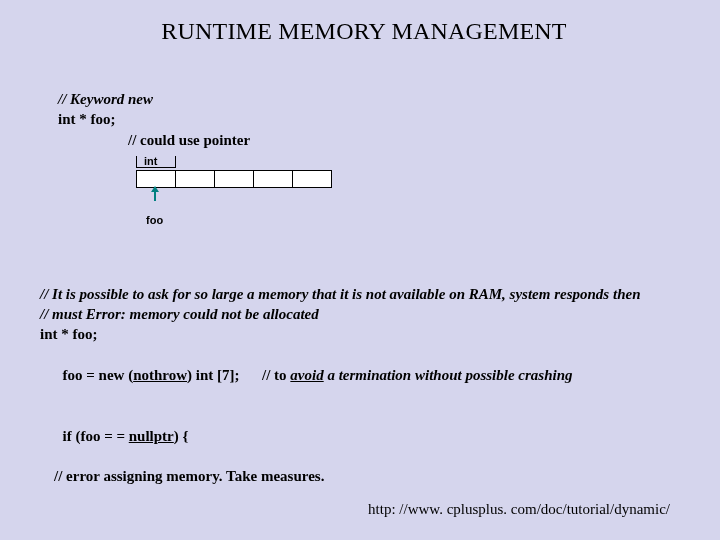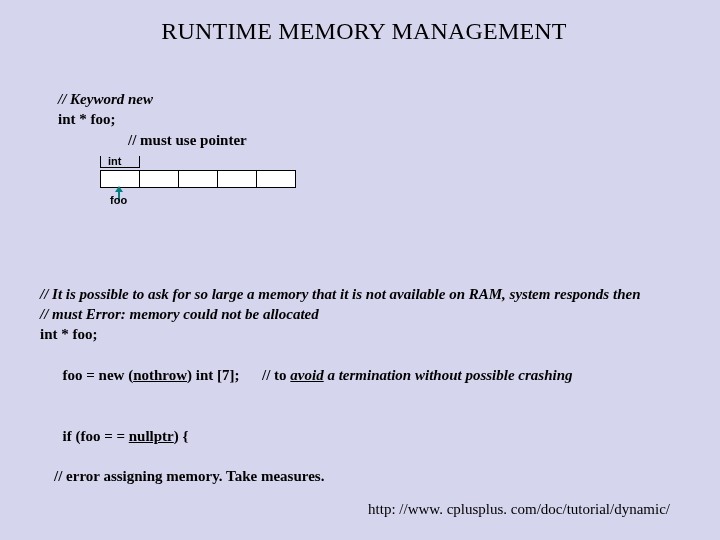--- a/index.html
+++ b/index.html
@@ -36,21 +36,21 @@
     margin-top: 70px;
     line-height: 1.35;
   }
   .bold { font-weight: bold; }
   .ital { font-style: italic; }
   .underline { text-decoration: underline; }
   .indent1 { margin-left: 70px; }
   .indent-small { margin-left: 14px; }
   .diagram {
     margin-top: 4px;
-    margin-left: 42px;
+    margin-left: 78px;
     position: relative;
     height: 60px;
   }
   .int-label {
     font-family: Arial, Helvetica, sans-serif;
     font-size: 11px;
     font-weight: bold;
     position: absolute;
     top: 0;
     left: 8px;
@@ -113,21 +113,21 @@
     height: 0;
     border-left: 4px solid transparent;
     border-right: 4px solid transparent;
     border-bottom: 6px solid #008080;
   }
   .foo-label {
     font-family: Arial, Helvetica, sans-serif;
     font-size: 11px;
     font-weight: bold;
     position: absolute;
-    top: 39px;
+    top: 59px;
     left: 10px;
   }
   .url {
     position: absolute;
     bottom: 22px;
     right: 50px;
     font-size: 15px;
     text-align: center;
   }
   .cline { white-space: pre-wrap; }
@@ -135,21 +135,21 @@
 </head>
 <body>
 
 <div class="slide">
 
   <h1>RUNTIME MEMORY MANAGEMENT</h1>
 
   <div class="block1">
     <div class="cline bold ital">// Keyword new</div>
     <div class="cline bold">int * foo;</div>
-    <div class="cline bold indent1">// must use pointer</div>
+    <div class="cline bold indent1">// could use pointer</div>
 
     <div class="diagram">
       <div class="int-bracket"></div>
       <div class="int-hline"></div>
       <div class="int-label">int</div>
       <div class="boxes">
         <div class="box"></div>
         <div class="box"></div>
         <div class="box"></div>
         <div class="box"></div>

